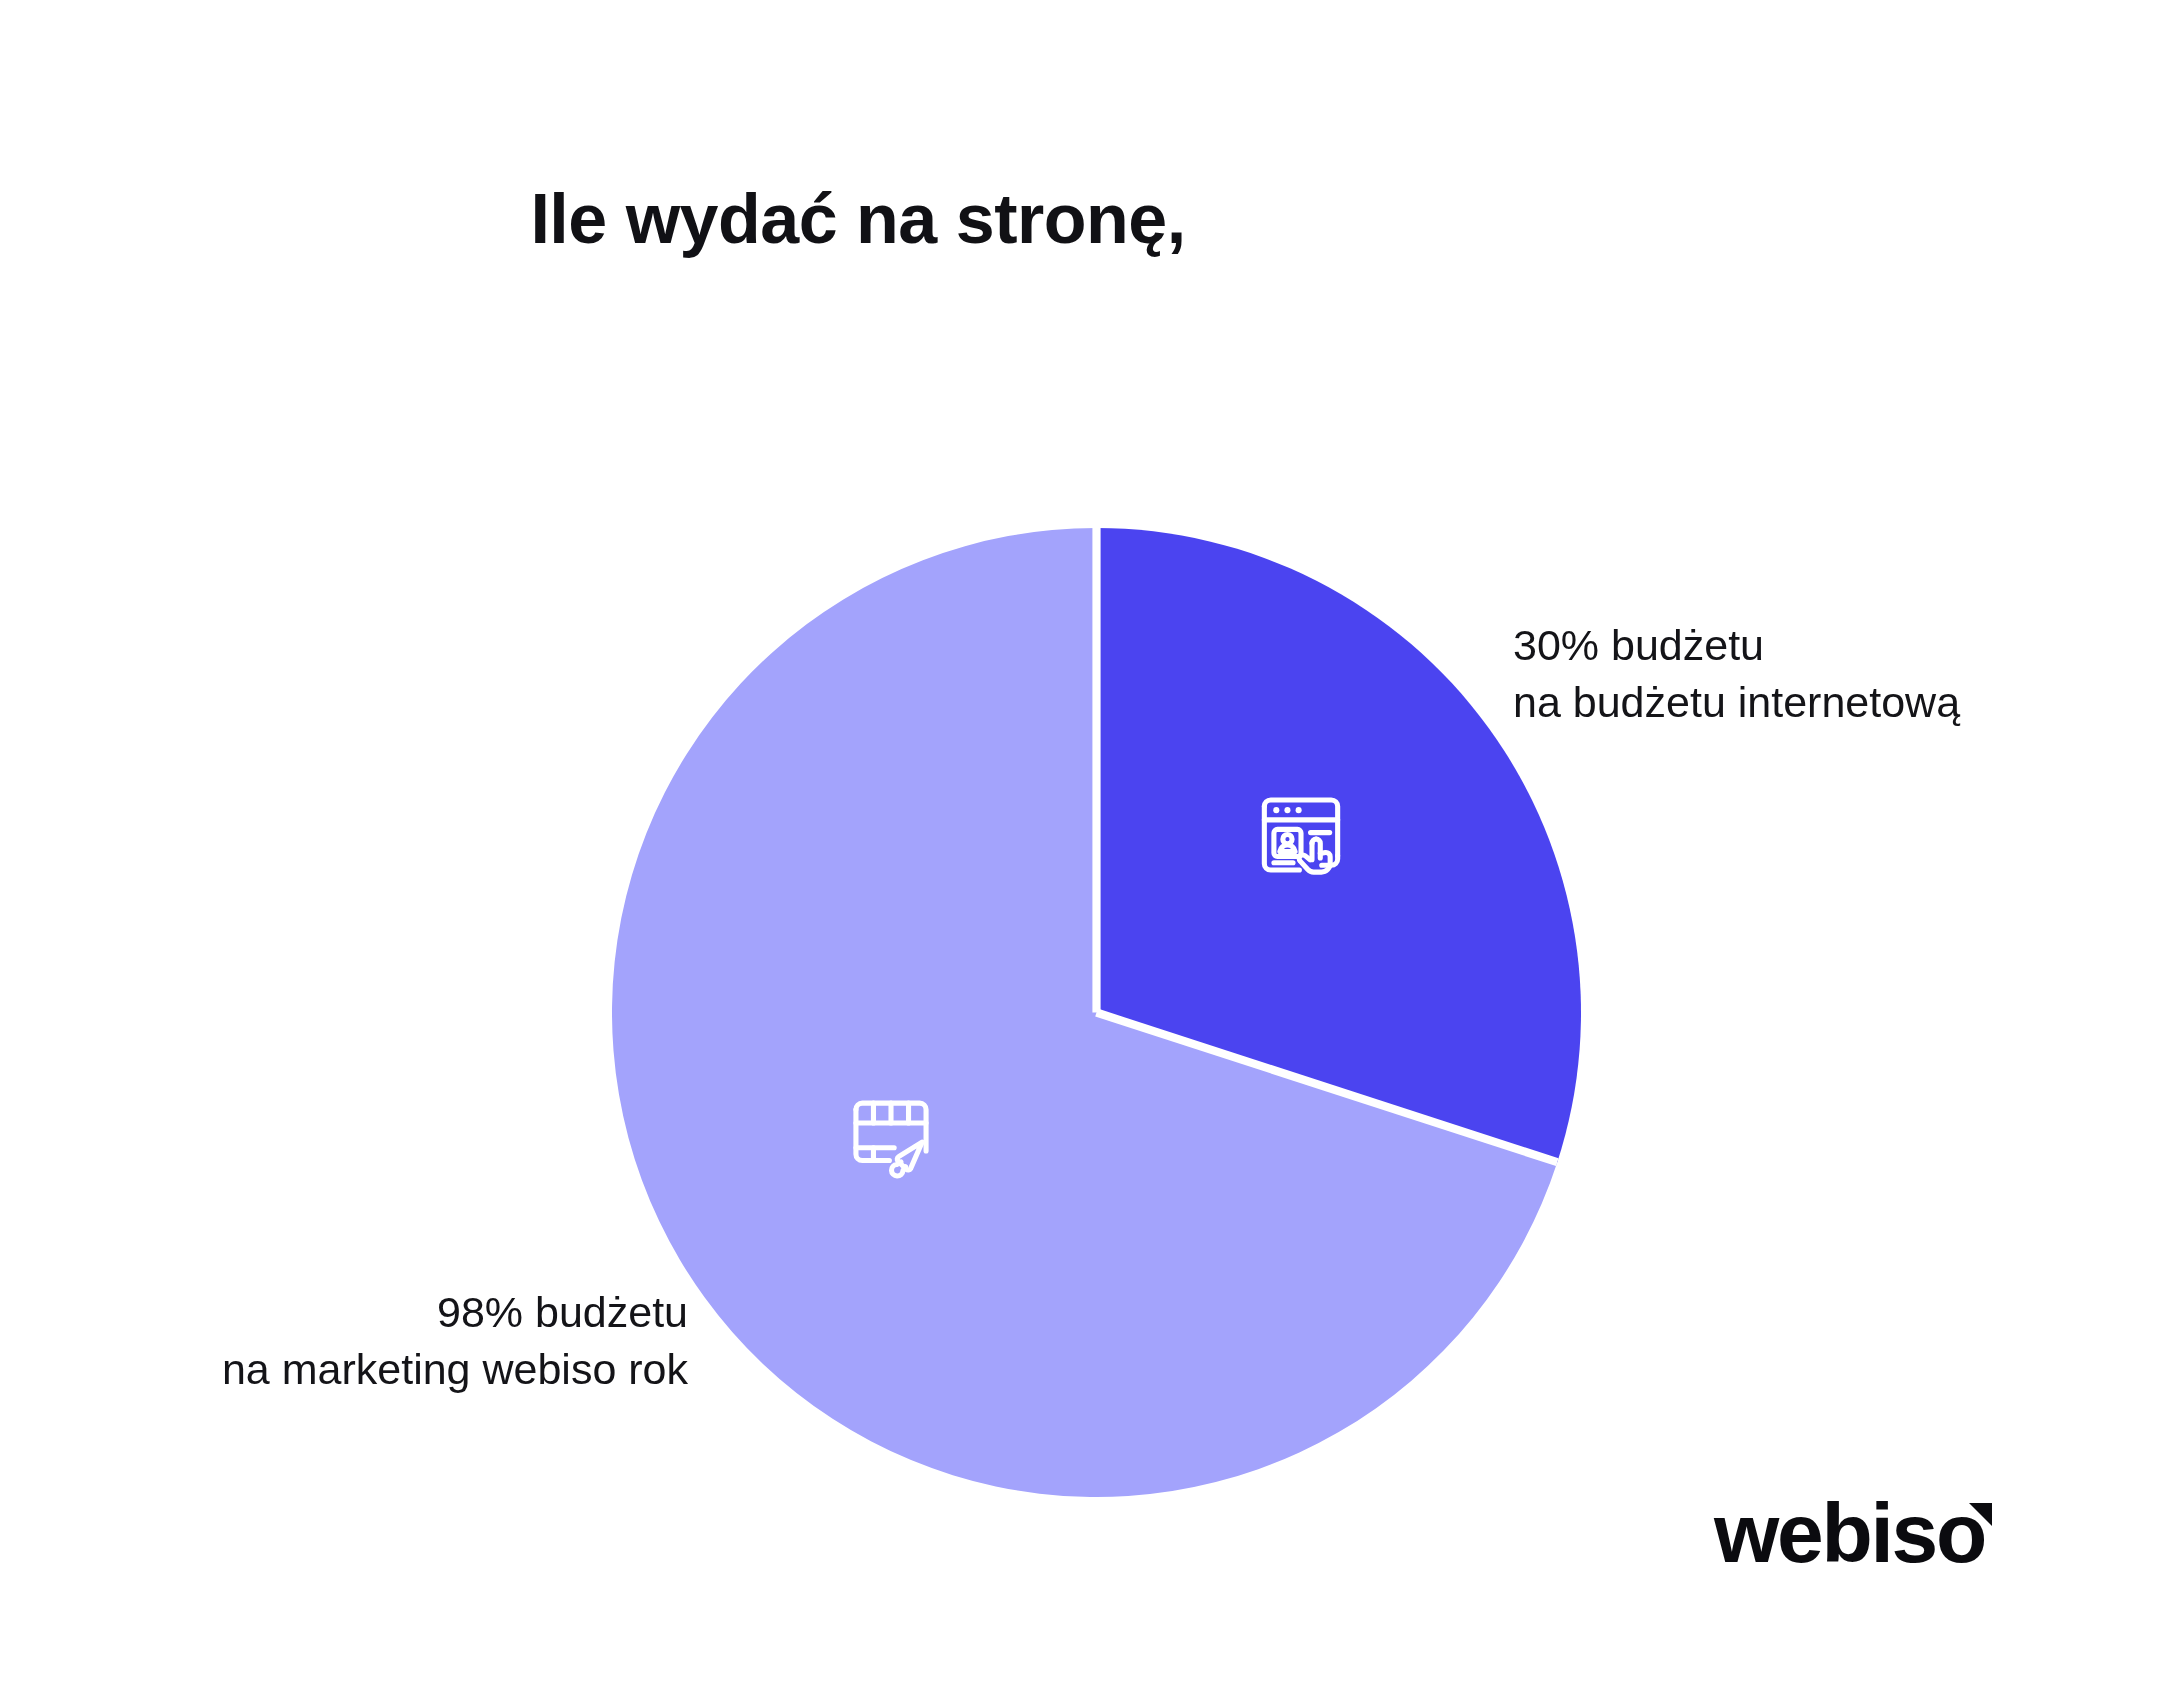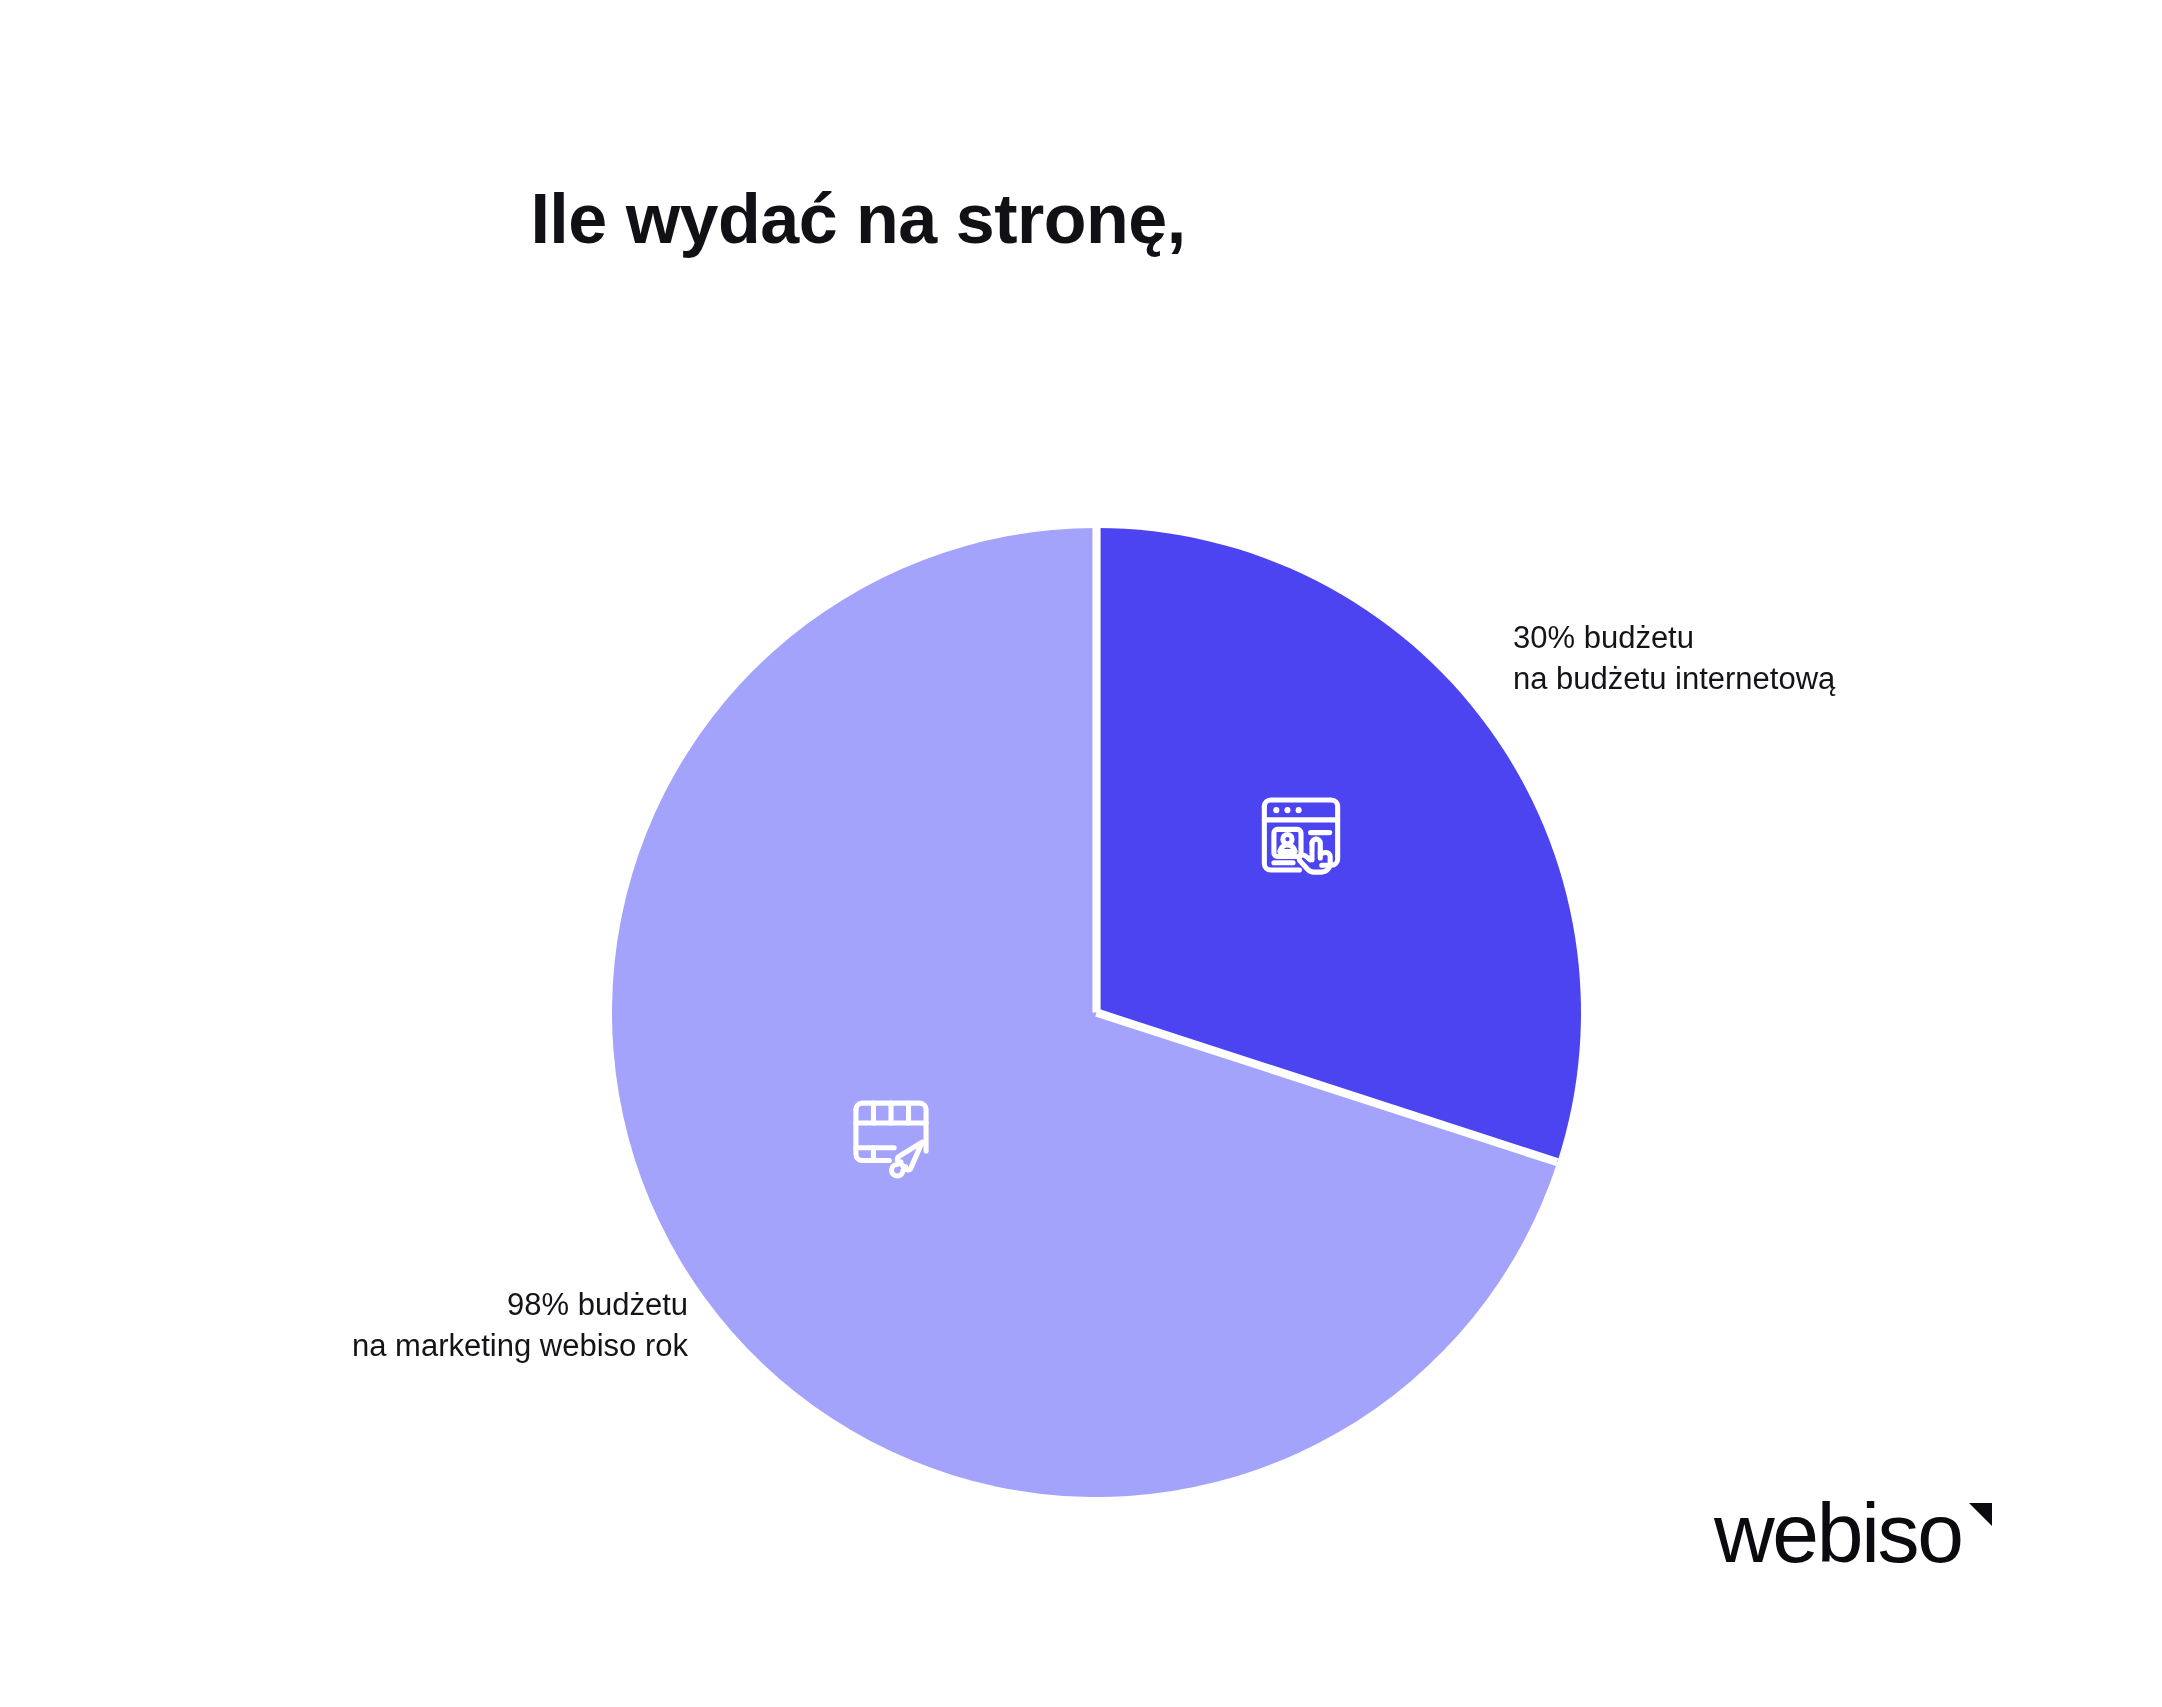--- a/index.html
+++ b/index.html
@@ -57,21 +57,21 @@
     width: 102px;
     height: 102px;
   }
   #website-icon-wrap { left: 1250px; top: 784px; }
   #marketing-icon-wrap { left: 840px; top: 1084px; }
   .slice-icon svg { display: block; width: 102px; height: 102px; }
 
   
   .slice-label {
     position: absolute;
-    font-size: 31px;
+    font-size: 43px;
     line-height: 1.33;
     font-weight: 400;
     color: #141418;
     white-space: nowrap;
   }
   #label-website {
     left: 1513px;
     top: 617px;
     text-align: left;
   }
@@ -88,21 +88,21 @@
     left: 1714px;
     top: 1479px;
     width: 300px;
     height: 109px;
   }
   #brand-logo .logo-text {
     position: absolute;
     left: 0;
     top: 0;
     font-size: 84px;
-    font-weight: 400;
+    font-weight: 700;
     letter-spacing: -2.3px;
     color: #0b0b0f;
     line-height: 109px;
   }
   #brand-logo .logo-tick {
     position: absolute;
     left: 255px;
     top: 23.6px;
     width: 0;
     height: 0;

